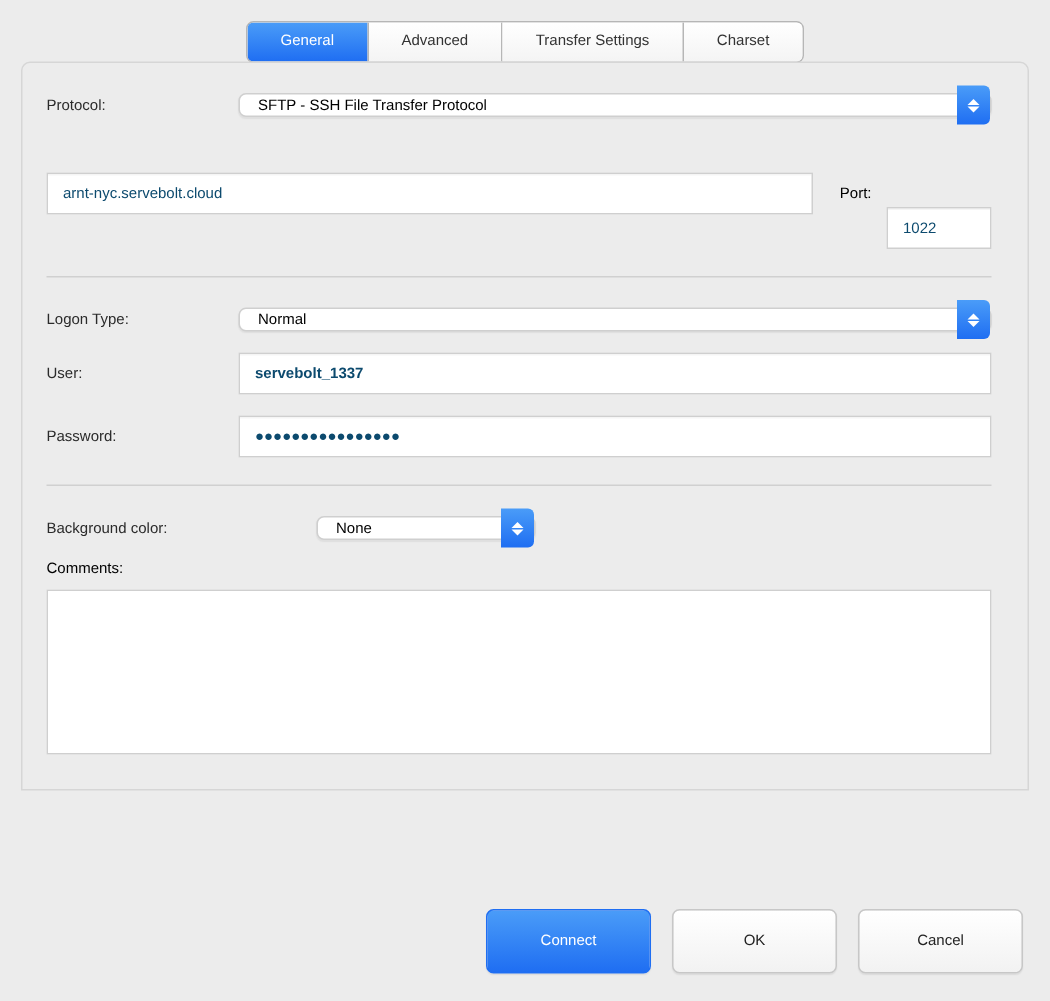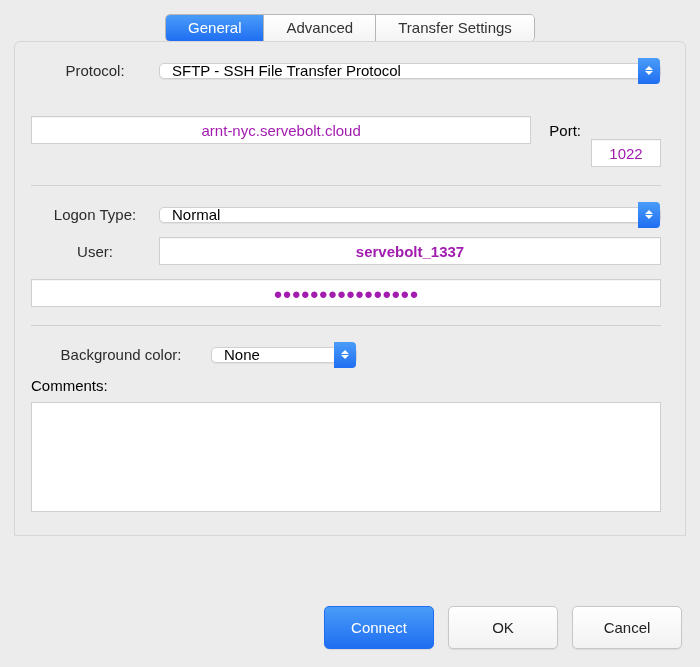--- a/index.html
+++ b/index.html
@@ -1,19 +1,18 @@
 <!DOCTYPE html>
 <html><head>
 <meta charset="utf-8">
 <style>
   * {
     box-sizing: border-box;
     font-family: -apple-system, BlinkMacSystemFont, "Helvetica Neue", Arial, sans-serif;
-    font-size: 15px;
-    text-align: center;
+    font-size: 10px;
   }
   body {
     margin: 0;
     padding: 0;
     width: 700px;
     height: 667px;
     background: #ececec;
     position: relative;
   }
 
@@ -105,21 +104,21 @@
   .arrow-up { border-bottom: 4px solid #fff; }
   .arrow-down { border-top: 4px solid #fff; }
 
   
   .tinput {
     background: #fff;
     border: 1px solid #cfcfcf;
     border-radius: 0px;
     height: 28px;
     padding: 0 10px;
-    color: #a21caf;
+    color: #0c4a6e;
     outline: none;
     box-shadow: inset 0 1px 0 rgba(0,0,0,0.04);
   }
   .host-input { flex: 1; }
   .port-lbl { margin-left: 18px; margin-right: 10px; }
   .port-input { width: 70px; margin-top: 46px; }
   .user-input, .pass-input { flex: 1; font-weight: bold; }
 
   
   hr.sep {
@@ -167,20 +166,21 @@
   }
 </style>
 </head>
 <body>
 
 <div class="tab-strip">
   <div class="tab-seg">
     <div class="tab active">General</div>
     <div class="tab">Advanced</div>
     <div class="tab">Transfer Settings</div>
+    <div class="tab">Charset</div>
   </div>
 </div>
 
 <div class="panel">
 
   <div class="row">
     <div class="lbl">Protocol:</div>
     <div class="popup">
       <span>SFTP - SSH File Transfer Protocol</span>
       <div class="cap">
@@ -208,20 +208,21 @@
       </div>
     </div>
   </div>
 
   <div class="row">
     <div class="lbl">User:</div>
     <input class="tinput user-input" value="servebolt_1337" style="">
   </div>
 
   <div class="row">
+    <div class="lbl">Password:</div>
     <input class="tinput pass-input" value="●●●●●●●●●●●●●●●●" style="">
   </div>
 
   <hr class="sep">
 
   <div class="row">
     <div class="lbl-wide">Background color:</div>
     <div class="popup popup-small">
       <span>None</span>
       <div class="cap">

